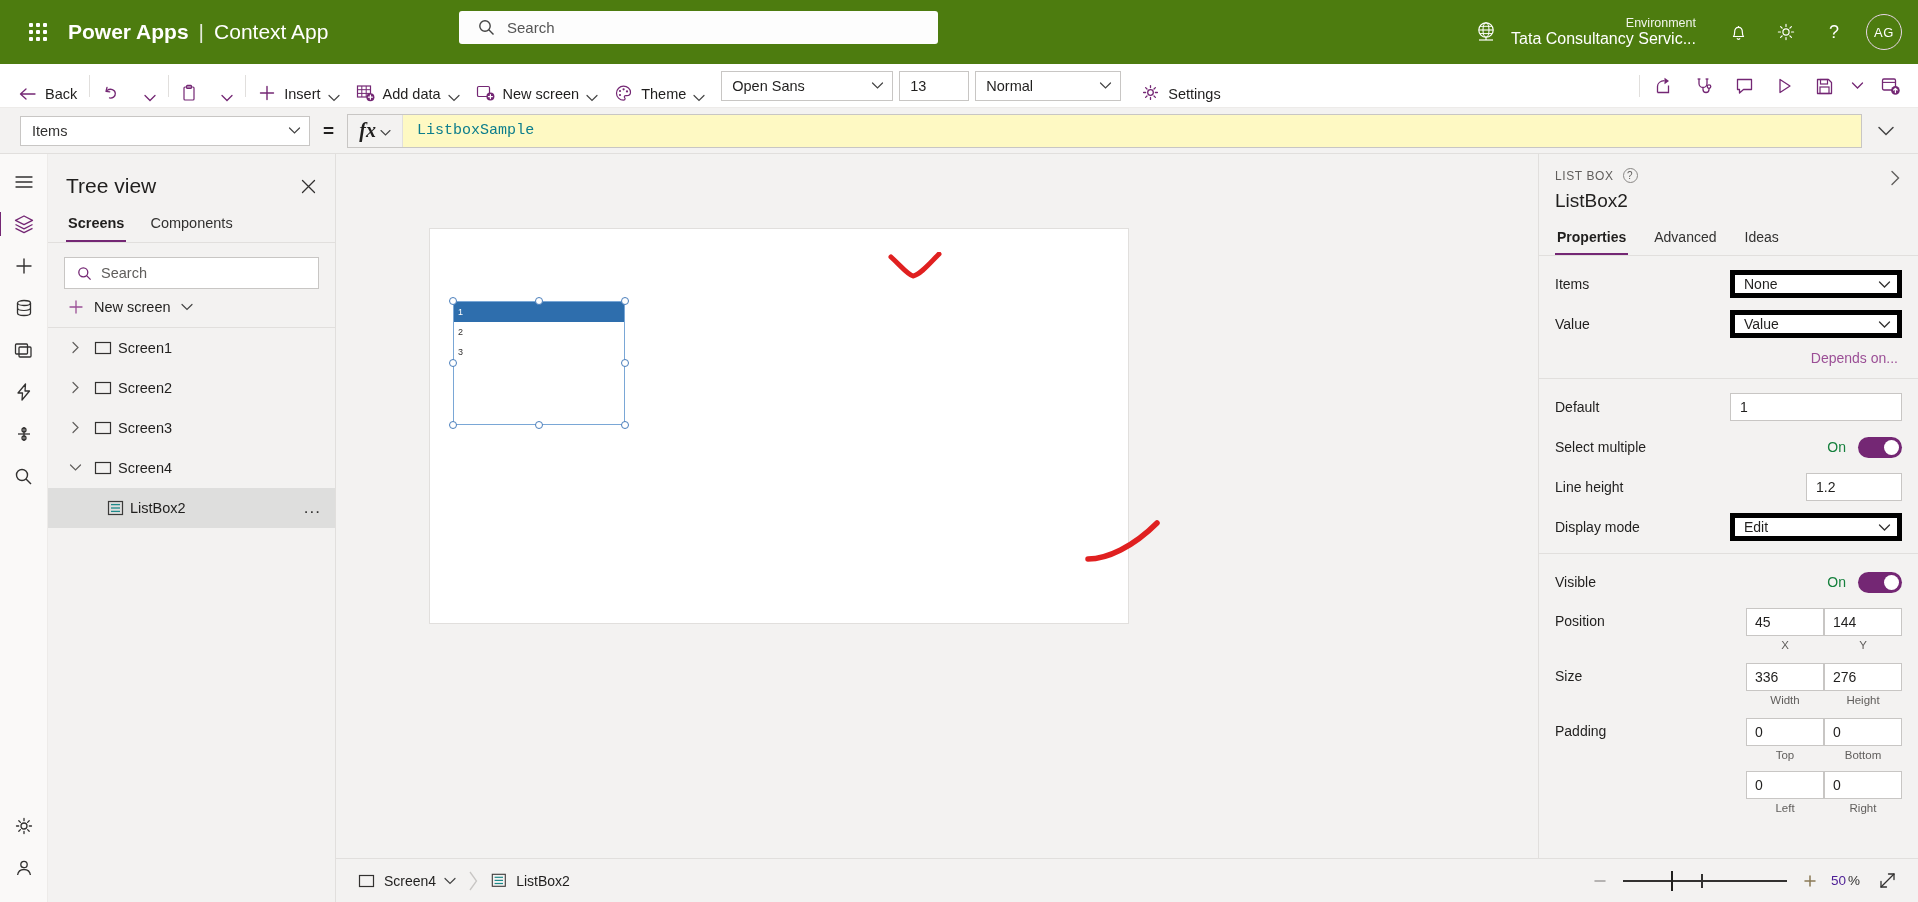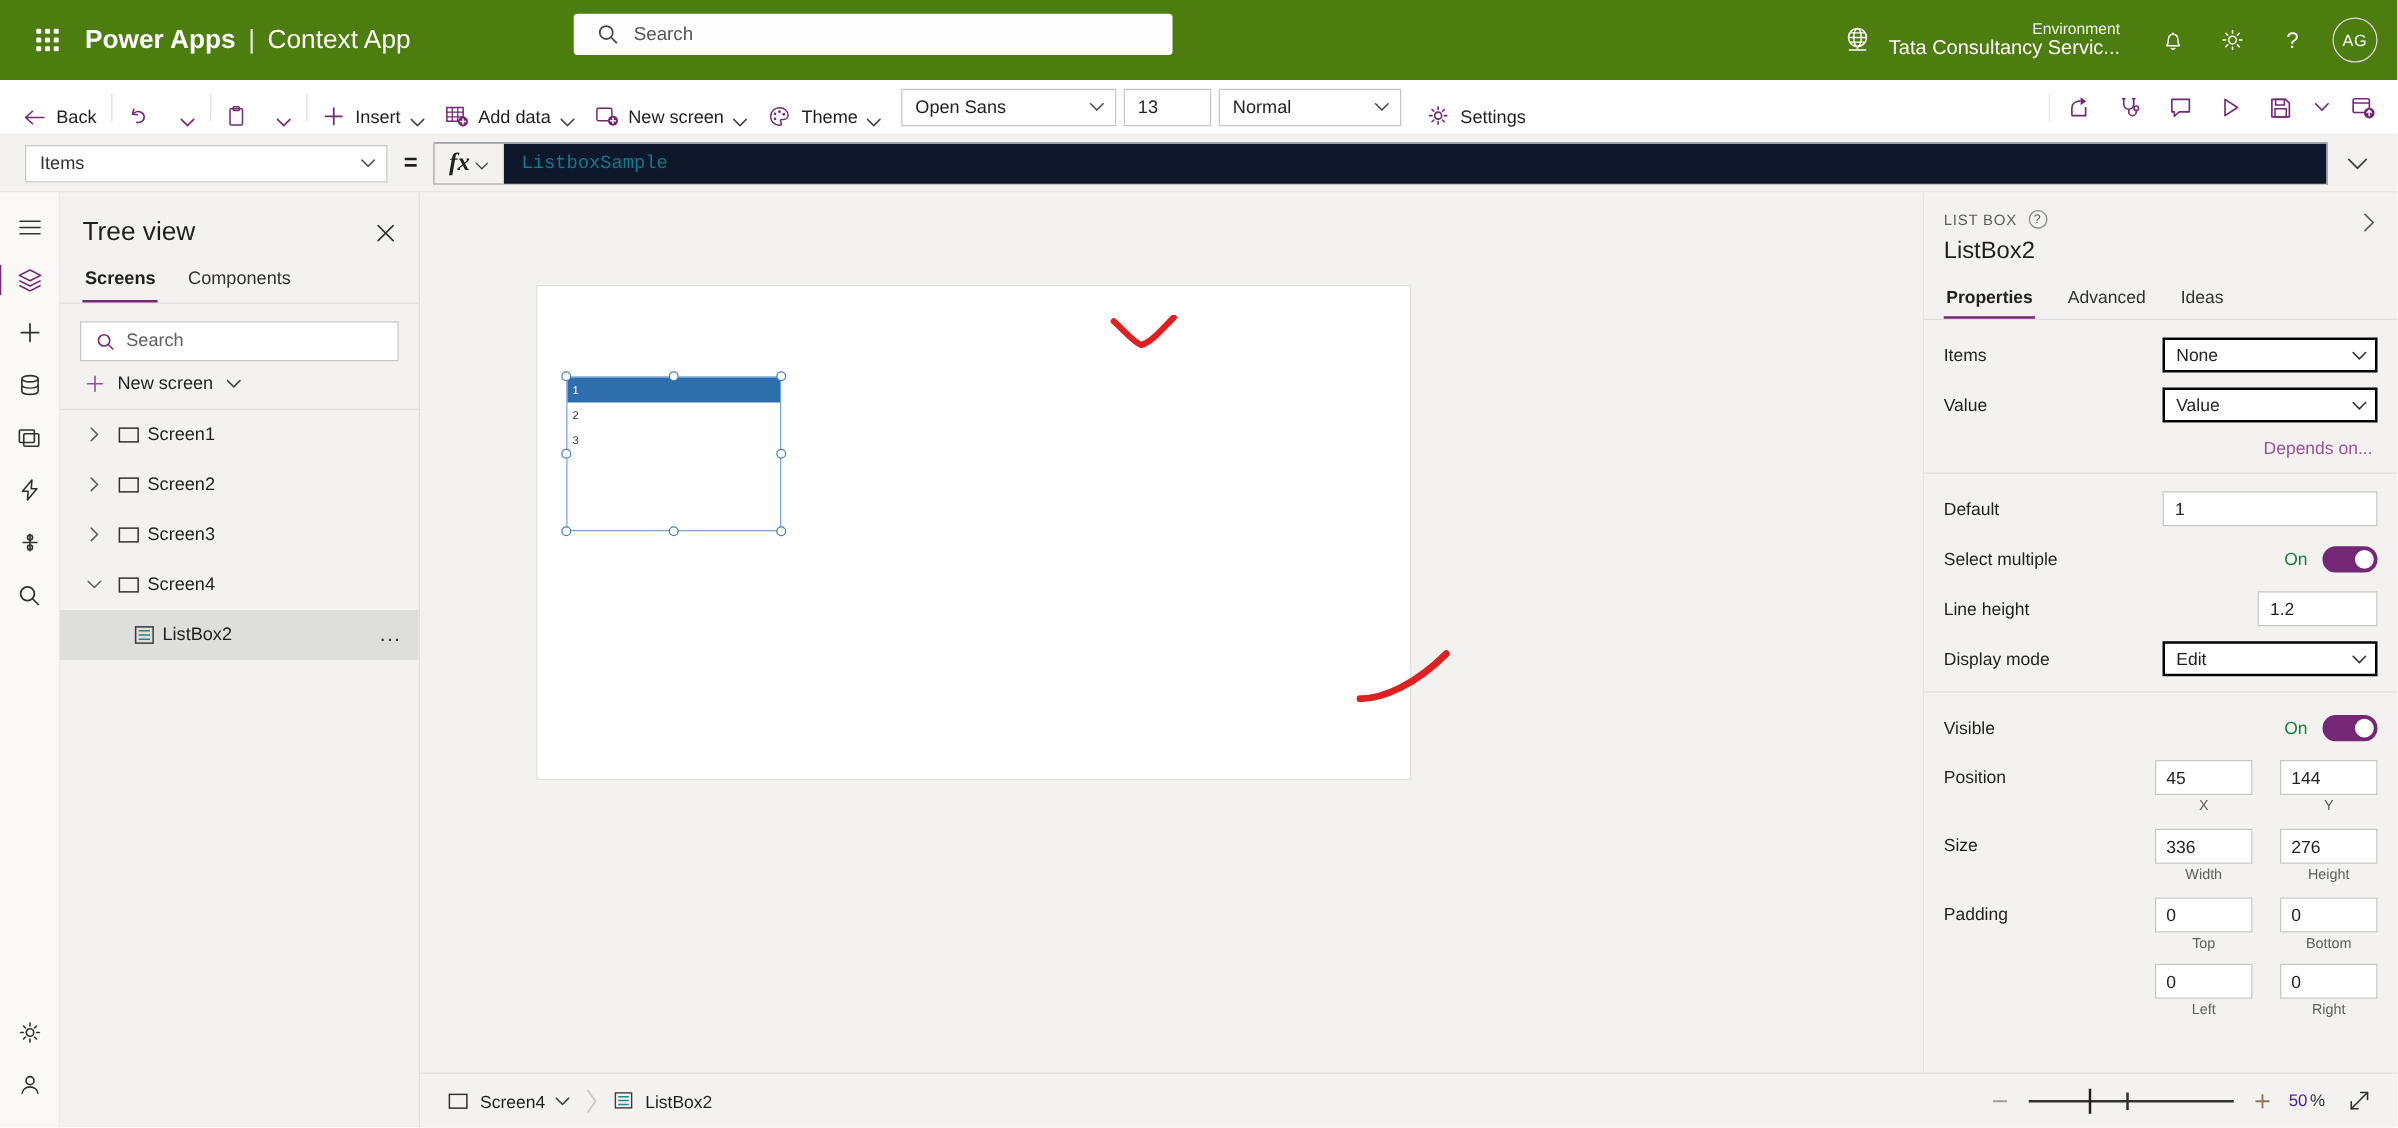--- a/index.html
+++ b/index.html
@@ -100,21 +100,21 @@
     padding: 0 8px;
     border-bottom: 1px solid #e1dfdd;
   }
   .propsel {
     width: 290px; height: 30px; background: #fff; border: 1px solid #c8c6c4;
     display: flex; align-items: center; justify-content: space-between;
     padding: 0 8px 0 11px; font-size: 14.5px; cursor: pointer; color: #323130;
     margin-left: 12px;
   }
   .eq { font-size: 19px; margin: 0 13px; color: #201f1e; font-weight: 600; }
-  .fxwrap { flex: 1; height: 34px; display: flex; align-items: stretch; border: 1px solid #c8c6c4; background: #0f172a; }
+  .fxwrap { flex: 1; height: 34px; display: flex; align-items: stretch; border: 1px solid #c8c6c4; background: #fef9c3; }
   .fxbtn {
     width: 55px; background: #f3f2f1; border-right: 1px solid #e1dfdd;
     display: flex; align-items: center; justify-content: center; gap: 4px; cursor: pointer;
     font-style: italic; font-family: "Liberation Serif", serif; font-size: 20px; color: #201f1e;
   }
   .fxinput {
     flex: 1; display: flex; align-items: center; padding-left: 14px;
     font-family: "Liberation Mono", monospace; font-size: 15px; color: #0c7d8c;
   }
   .fxexpand { width: 48px; display: flex; align-items: center; justify-content: center; cursor: pointer; }
@@ -257,37 +257,37 @@
     font-size: 14px; padding: 5px 2px 8px; margin-right: 24px; cursor: pointer;
     color: #323130; border-bottom: 2px solid transparent;
   }
   .ptab.active { font-weight: 700; color: #201f1e; border-bottom-color: #742774; }
   .psection { padding: 14px 16px 12px; border-bottom: 1px solid #e1dfdd; }
   .psection.nb { border-bottom: none; }
   .prow { display: flex; align-items: center; margin-bottom: 12px; min-height: 28px; }
   .prow:last-child { margin-bottom: 0; }
   .plabel { font-size: 14px; color: #201f1e; flex: 1; }
   .psel {
-    width: 172px; height: 28px; background: #fff; border: 2px solid #000000;
+    width: 172px; height: 28px; background: #fff; border: 5px solid #000000;
     display: flex; align-items: center; justify-content: space-between;
     padding: 0 6px 0 9px; font-size: 14px; cursor: pointer; color: #201f1e;
   }
   .ptext {
     width: 172px; height: 28px; background: #fff; border: 1px solid #c8c6c4;
     display: flex; align-items: center; padding: 0 9px; font-size: 14px; color: #201f1e;
   }
   .ptext.narrow { width: 96px; }
   .dependson { text-align: right; color: #9b4f96; font-size: 14px; cursor: pointer; padding-right: 4px; }
   .onlbl { font-size: 14px; color: #15803d; margin-right: 12px; }
   .toggle {
     width: 44px; height: 21px; border-radius: 11px; background: #742774;
     position: relative; cursor: pointer;
   }
   .toggle .knob { position: absolute; right: 3px; top: 3px; width: 15px; height: 15px; border-radius: 50%; background: #fff; }
-  .pairrow { display: flex; gap: 22px; }
+  .pairrow { display: flex; gap: 0; }
   .pairfield { width: 78px; }
   .pairfield .pf-in {
     height: 28px; background: #fff; border: 1px solid #c8c6c4;
     display: flex; align-items: center; padding: 0 8px; font-size: 14px; color: #201f1e;
   }
   .pairfield .pf-cap { font-size: 11.5px; color: #605e5c; text-align: center; margin-top: 3px; }
   .prow.pairwrap { align-items: flex-start; }
   .prow.pairwrap .plabel { padding-top: 5px; }
   svg { display: block; }
 </style>

